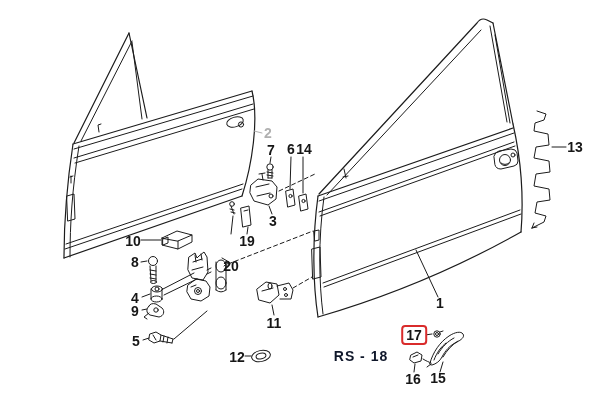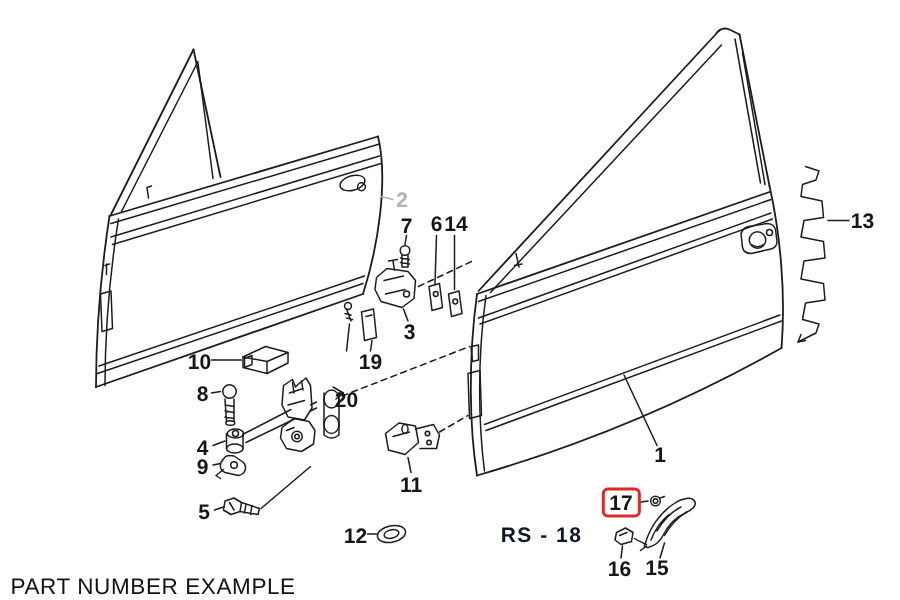--- a/index.html
+++ b/index.html
@@ -251,14 +251,13 @@
       <div class="part-label" style="left: 304px; top: 149px;">14</div>
       <div class="part-label" style="left: 438px; top: 378px;">15</div>
       <div class="part-label" style="left: 413px; top: 379px;">16</div>
       <div class="part-label highlighted" style="left: 414px; top: 335px;">17</div>
       <div class="part-label" style="left: 247px; top: 241px;">19</div>
       <div class="part-label" style="left: 231px; top: 241px; margin-top: 25px;">20</div>
     </div>
 
   <div class="sheet-code">RS - 18</div>
 
-  <div class="caption">PART NUMBER EXAMPLE</div>
 </div>
 
 </body></html>

